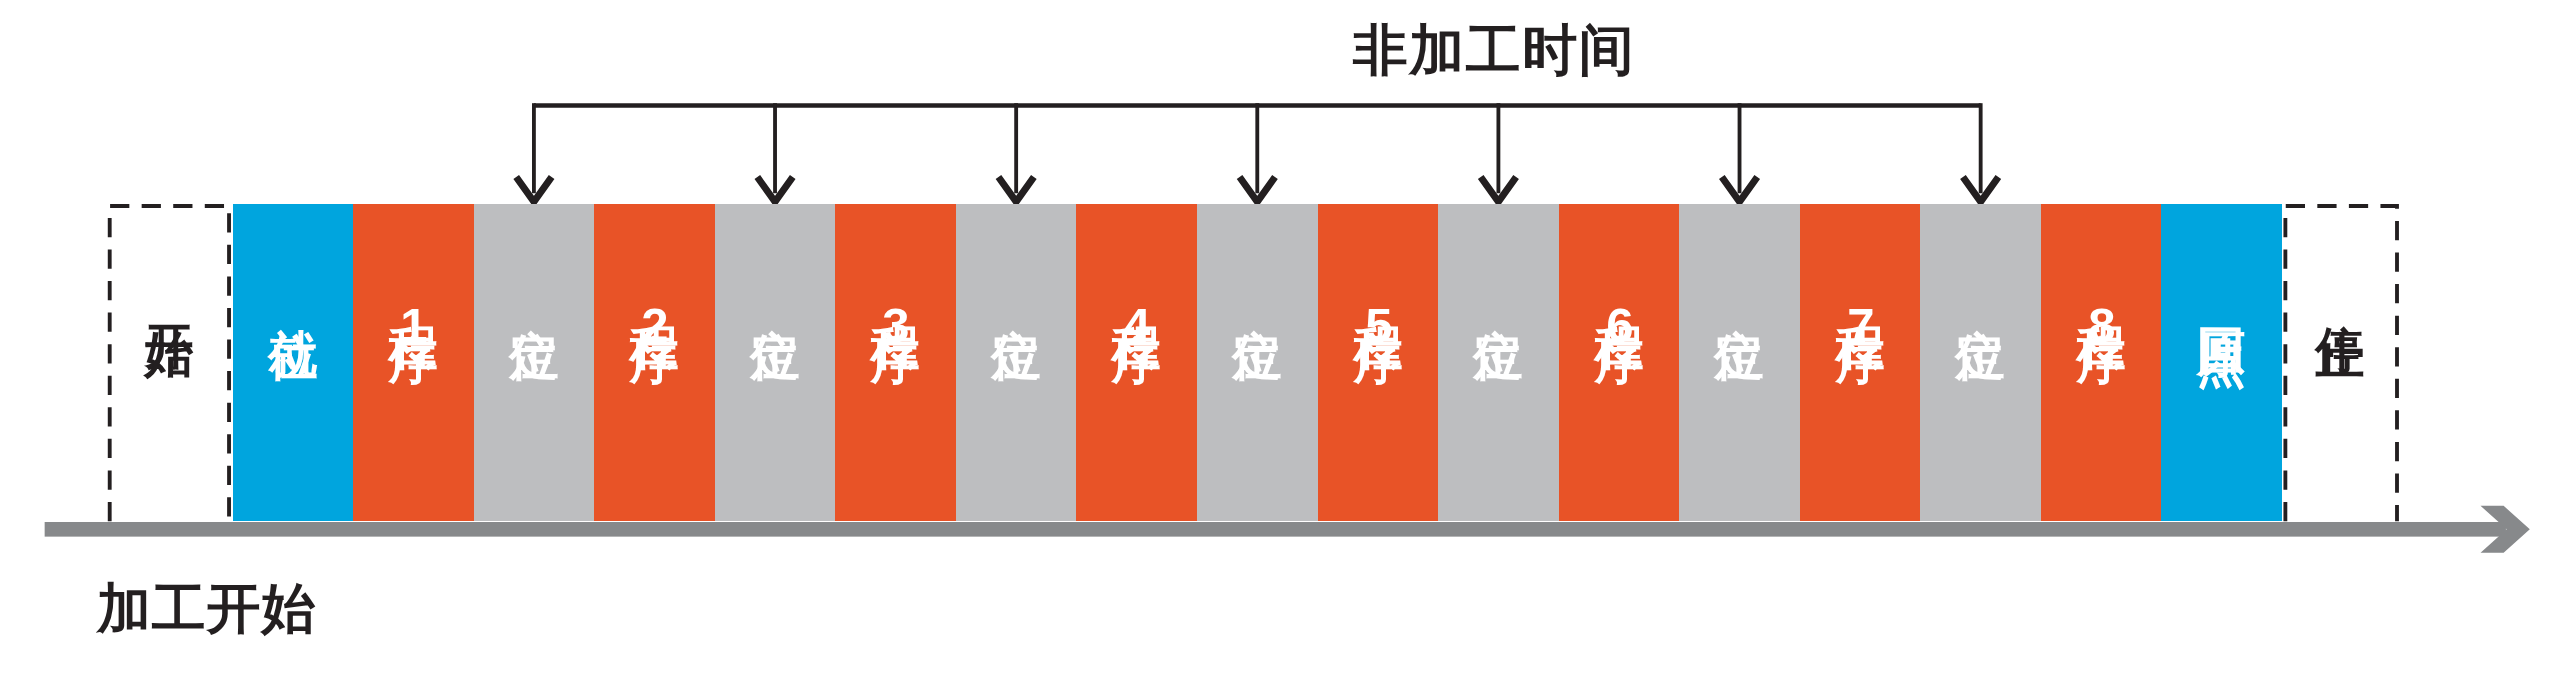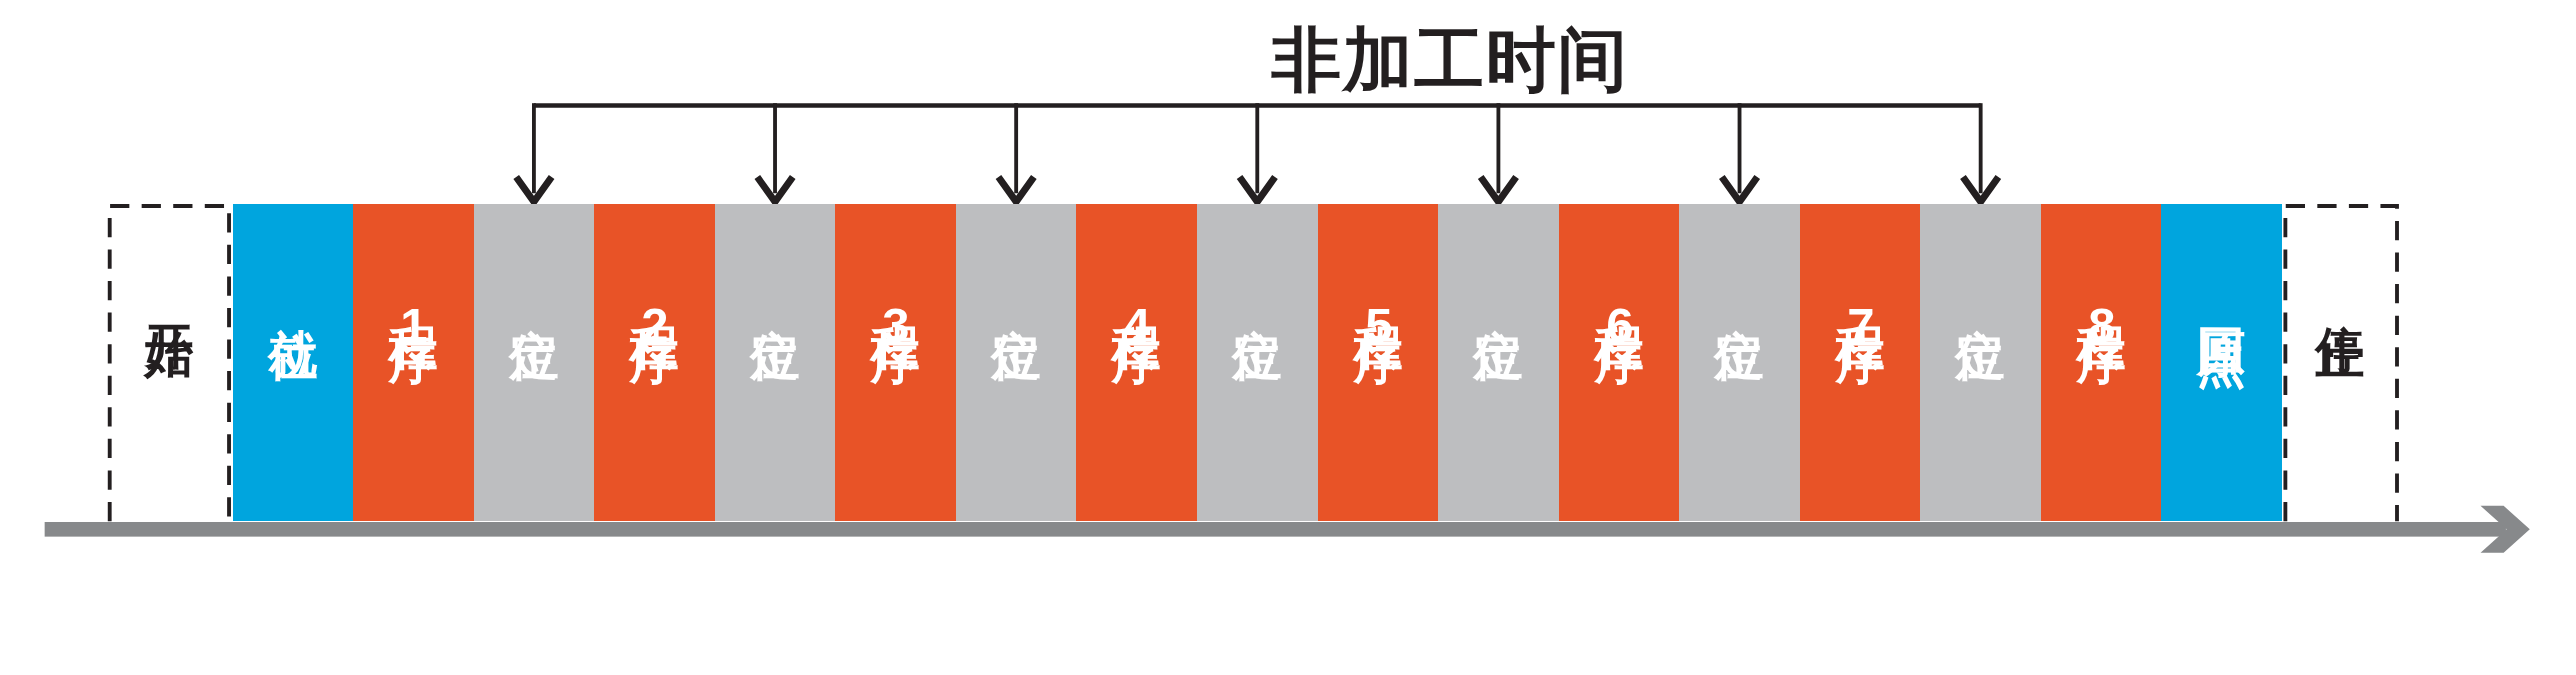--- a/index.html
+++ b/index.html
@@ -13,23 +13,23 @@
   }
   .annot {
     position: absolute;
     left: 0; top: 0;
     width: 2576px; height: 676px;
     pointer-events: none;
   }
   .title {
     position: absolute;
     top: 14px;
-    left: 1450px;
+    left: 1494px;
     transform: translateX(-50%);
-    font-size: 70px;
+    font-size: 55px;
     font-weight: bold;
     color: #231F20;
     white-space: nowrap;
     letter-spacing: 1.5px;
   }
   .block {
     position: absolute;
     top: 204px;
     height: 317px;
     box-sizing: border-box;
@@ -155,16 +155,17 @@
       </div>
       <div class="block" style="left: 2161px; width: 121px; background: rgb(0, 165, 222);">
         <div class="vtext">回原点</div>
       </div>
     </div>
 
   <div class="terminal-box" id="stop-box" style="left:2283px; width:115px;">
     <div class="vtext">停止</div>
   </div>
 
+  <div class="axis-label left">加工开始</div>
 
 
 </div>
 
 
 </body></html>

